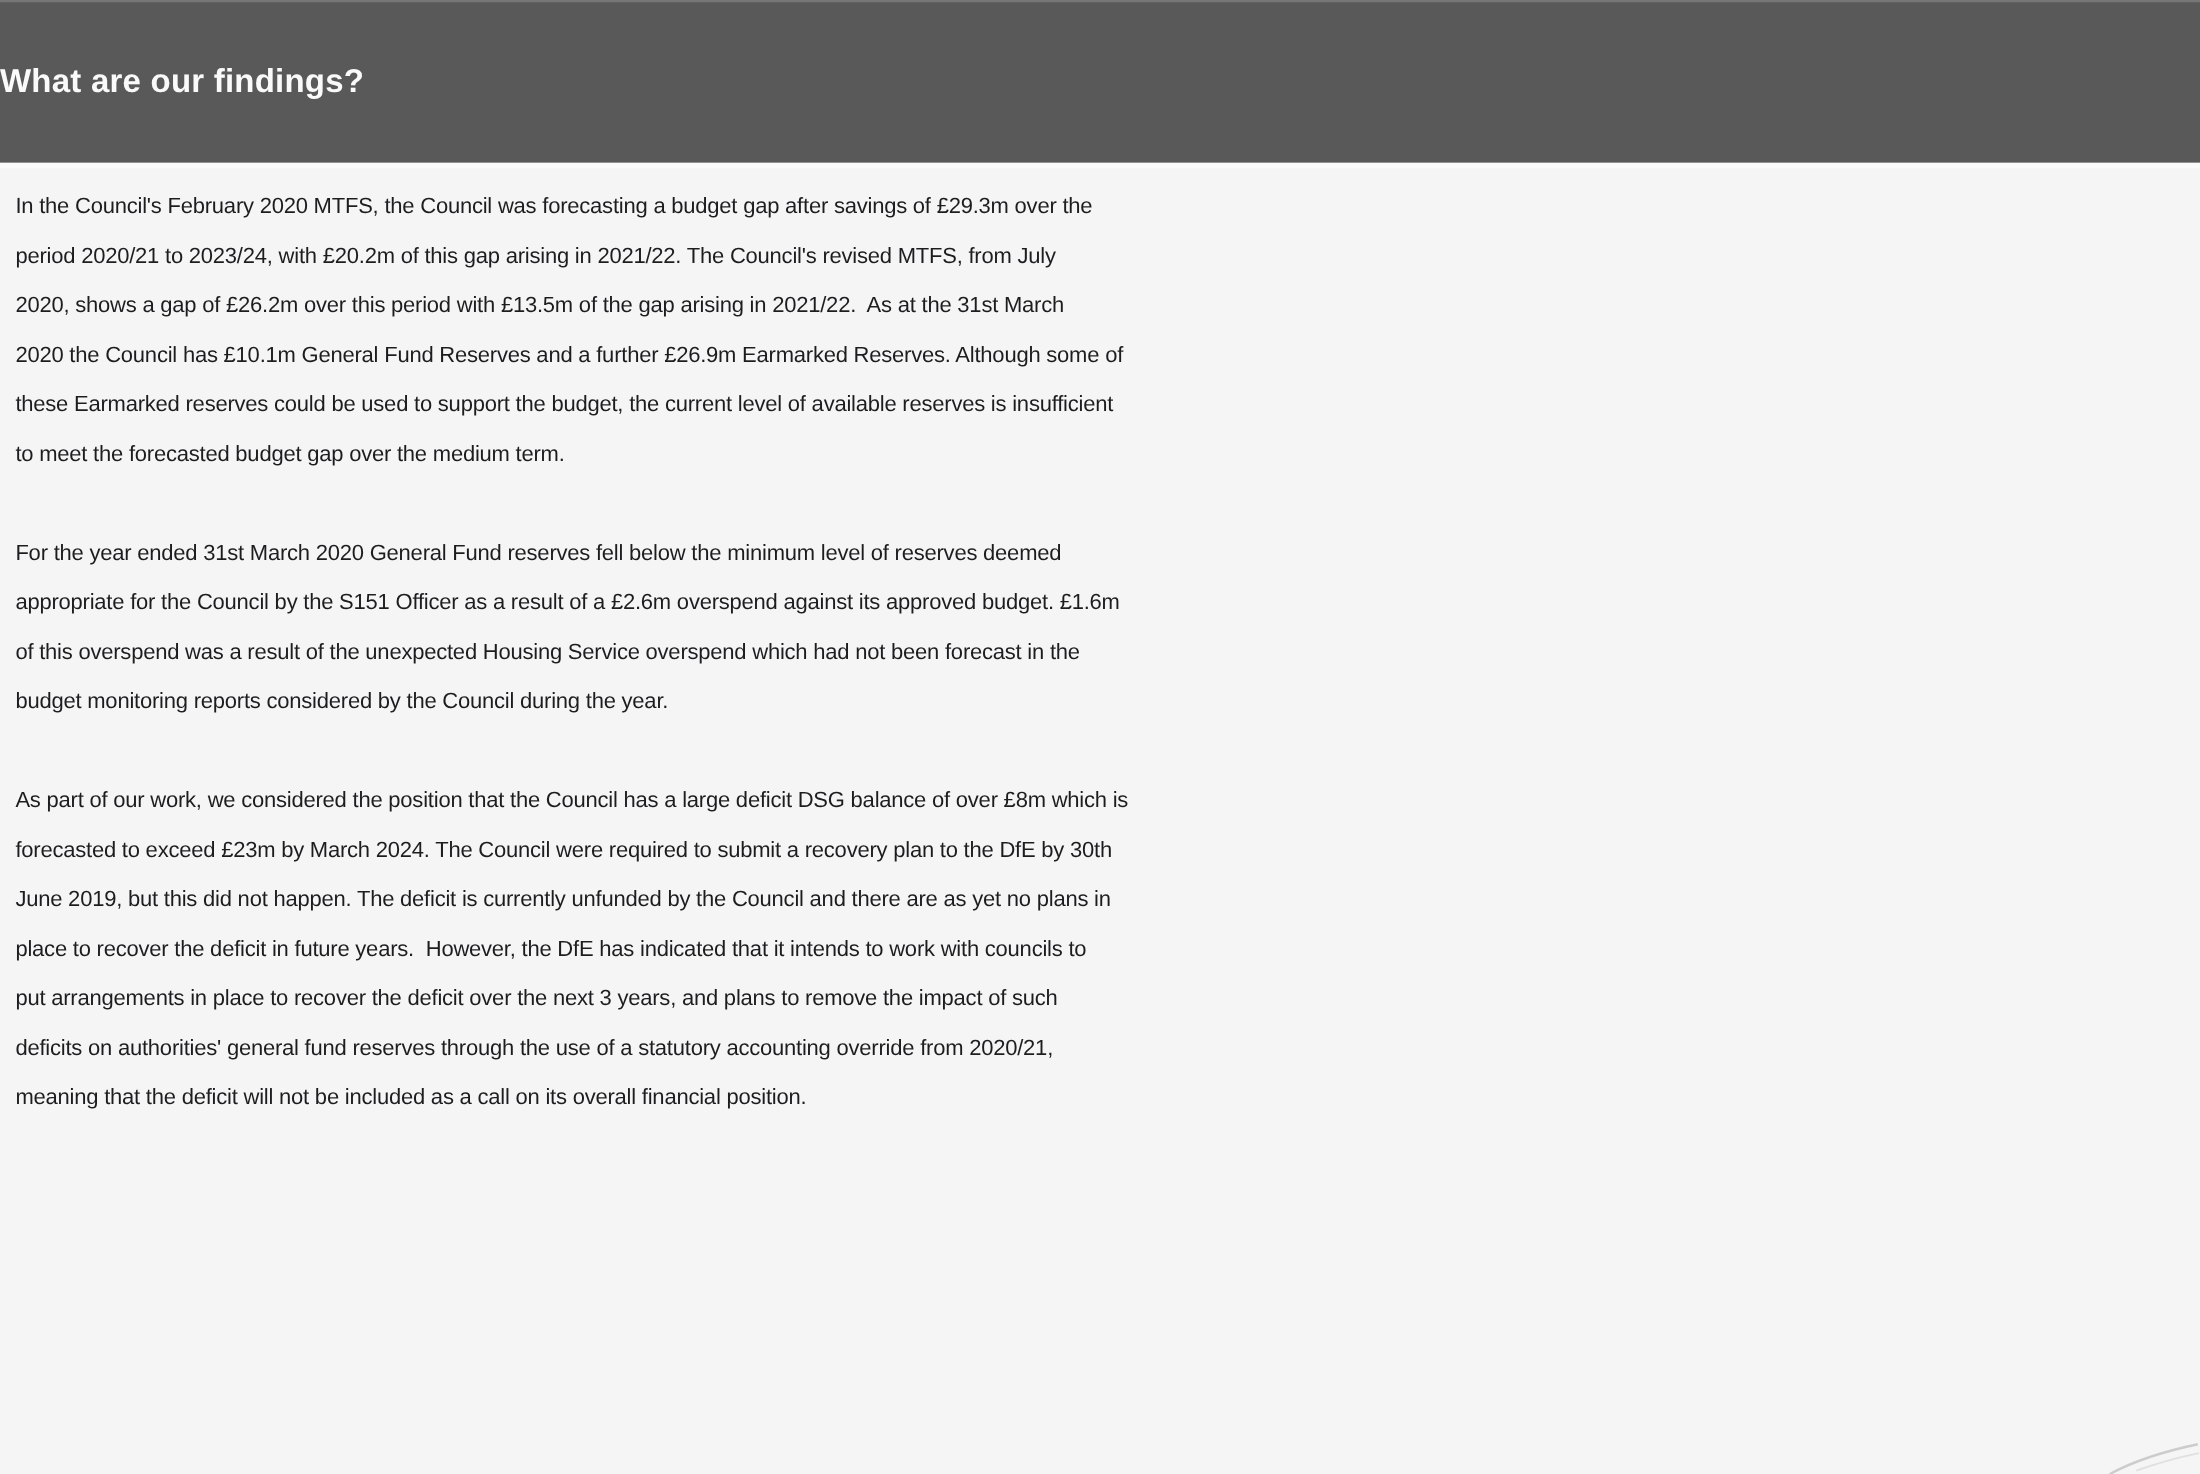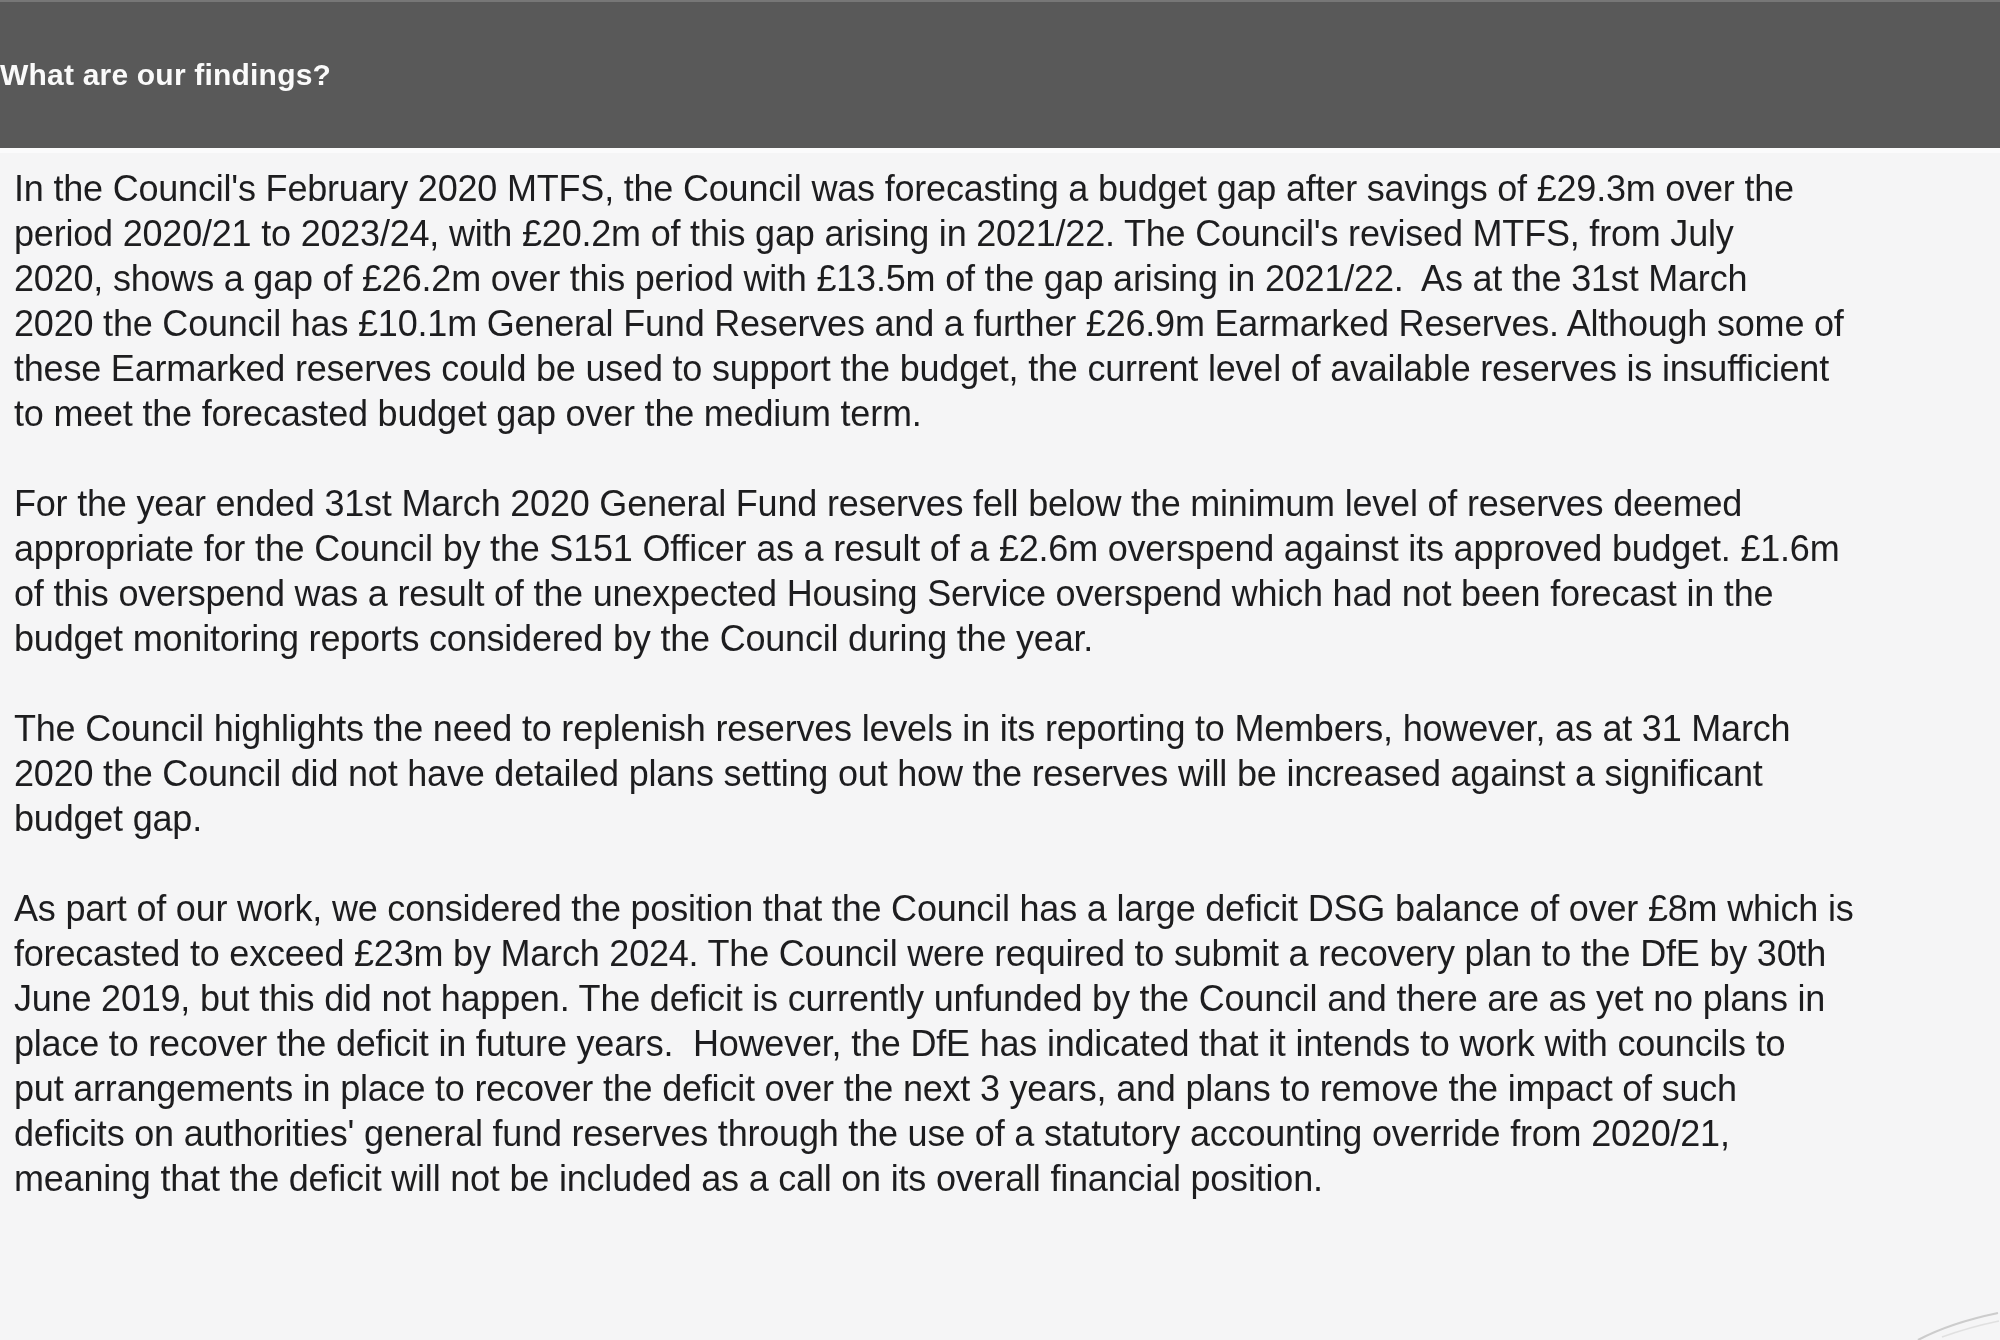--- a/index.html
+++ b/index.html
@@ -36,21 +36,21 @@
   }
   #content {
     position: absolute;
     top: 148px; left: 0; right: 0; bottom: 0;
     padding: 13px 14px 0 14px;
     box-sizing: border-box;
     border-top: 5px solid #fbfbfc;
   }
   #content p {
     margin: 0 0 45px 0;
-    font-size: 36px;
+    font-size: 20px;
     line-height: 45px;
     letter-spacing: -0.2px;
     color: var(--body-text, #1d1d1f);
     white-space: pre;
   }
   #pen-mark {
     position: absolute;
     right: 0; bottom: 0;
     width: 110px; height: 55px;
     pointer-events: none;
@@ -69,23 +69,20 @@
     <p>In the Council's February 2020 MTFS, the Council was forecasting a budget gap after savings of £29.3m over the
 period 2020/21 to 2023/24, with £20.2m of this gap arising in 2021/22. The Council's revised MTFS, from July
 2020, shows a gap of £26.2m over this period with £13.5m of the gap arising in 2021/22.  As at the 31st March
 2020 the Council has £10.1m General Fund Reserves and a further £26.9m Earmarked Reserves. Although some of
 these Earmarked reserves could be used to support the budget, the current level of available reserves is insufficient
 to meet the forecasted budget gap over the medium term.</p>
     <p>For the year ended 31st March 2020 General Fund reserves fell below the minimum level of reserves deemed
 appropriate for the Council by the S151 Officer as a result of a £2.6m overspend against its approved budget. £1.6m
 of this overspend was a result of the unexpected Housing Service overspend which had not been forecast in the
 budget monitoring reports considered by the Council during the year.</p>
-    <p>The Council highlights the need to replenish reserves levels in its reporting to Members, however, as at 31 March
-2020 the Council did not have detailed plans setting out how the reserves will be increased against a significant
-budget gap.</p>
     <p>As part of our work, we considered the position that the Council has a large deficit DSG balance of over £8m which is
 forecasted to exceed £23m by March 2024. The Council were required to submit a recovery plan to the DfE by 30th
 June 2019, but this did not happen. The deficit is currently unfunded by the Council and there are as yet no plans in
 place to recover the deficit in future years.  However, the DfE has indicated that it intends to work with councils to
 put arrangements in place to recover the deficit over the next 3 years, and plans to remove the impact of such
 deficits on authorities' general fund reserves through the use of a statutory accounting override from 2020/21,
 meaning that the deficit will not be included as a call on its overall financial position.</p>
   </div>
 
   <svg id="pen-mark" viewBox="0 0 110 55" xmlns="http://www.w3.org/2000/svg">

